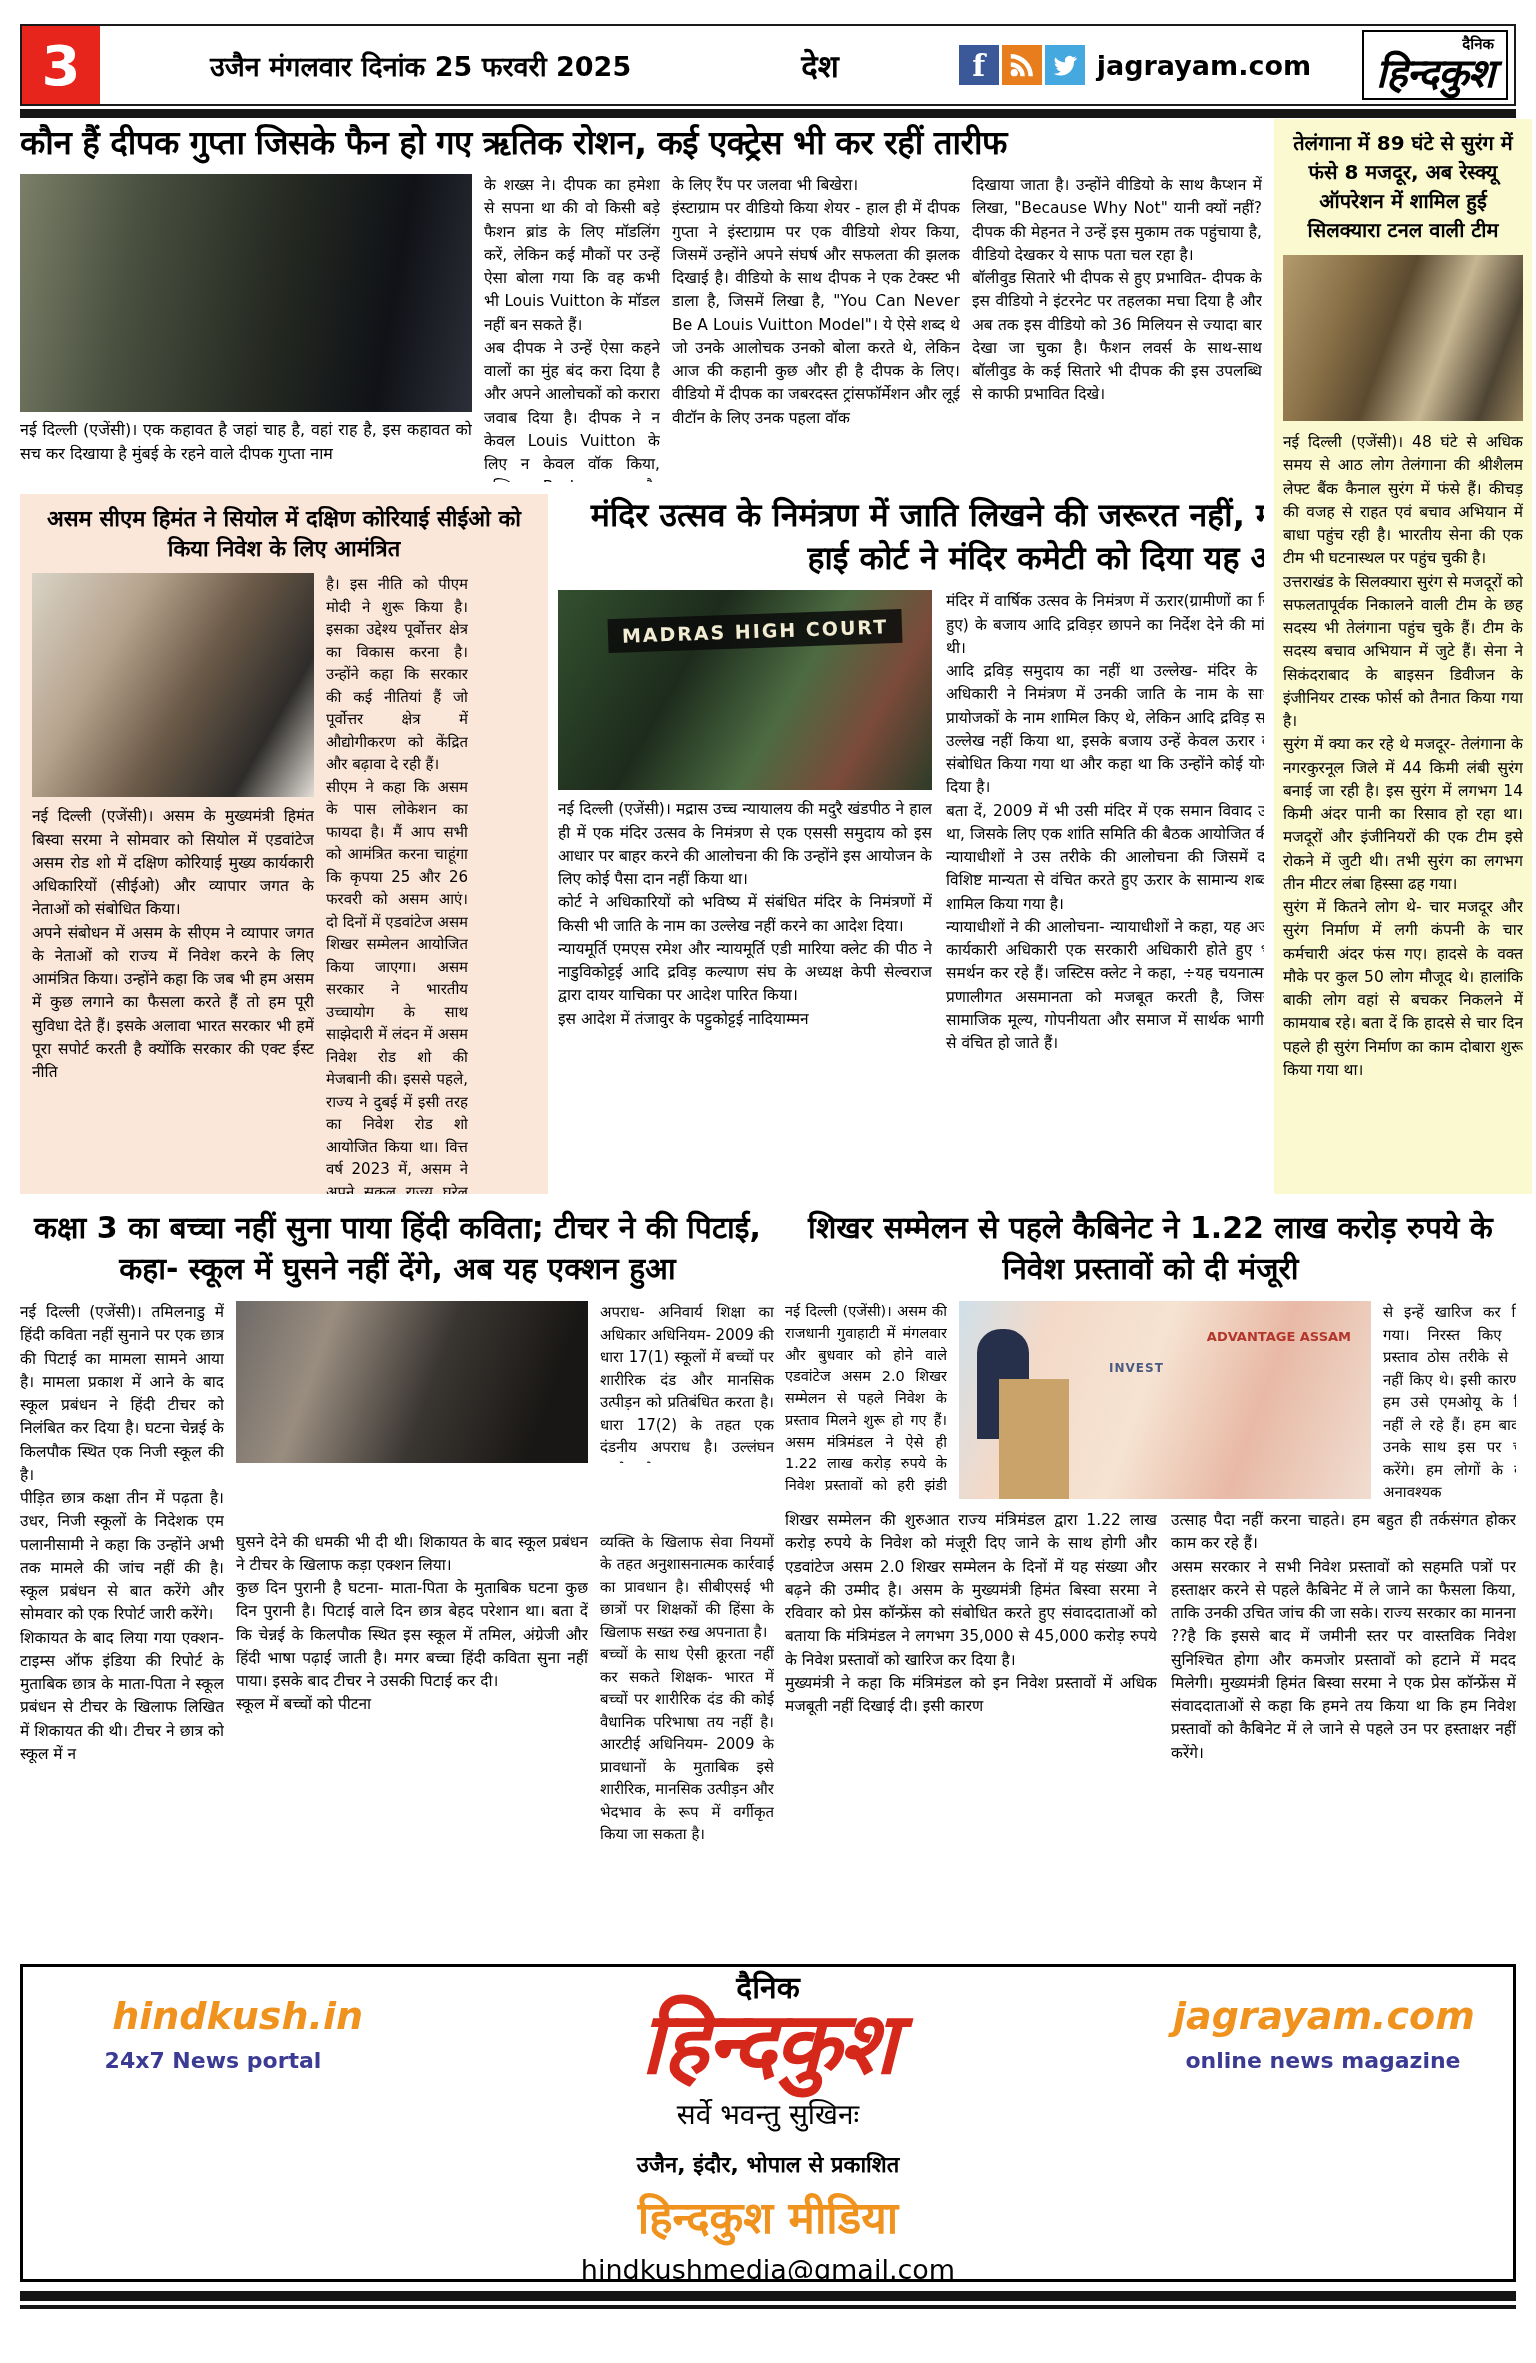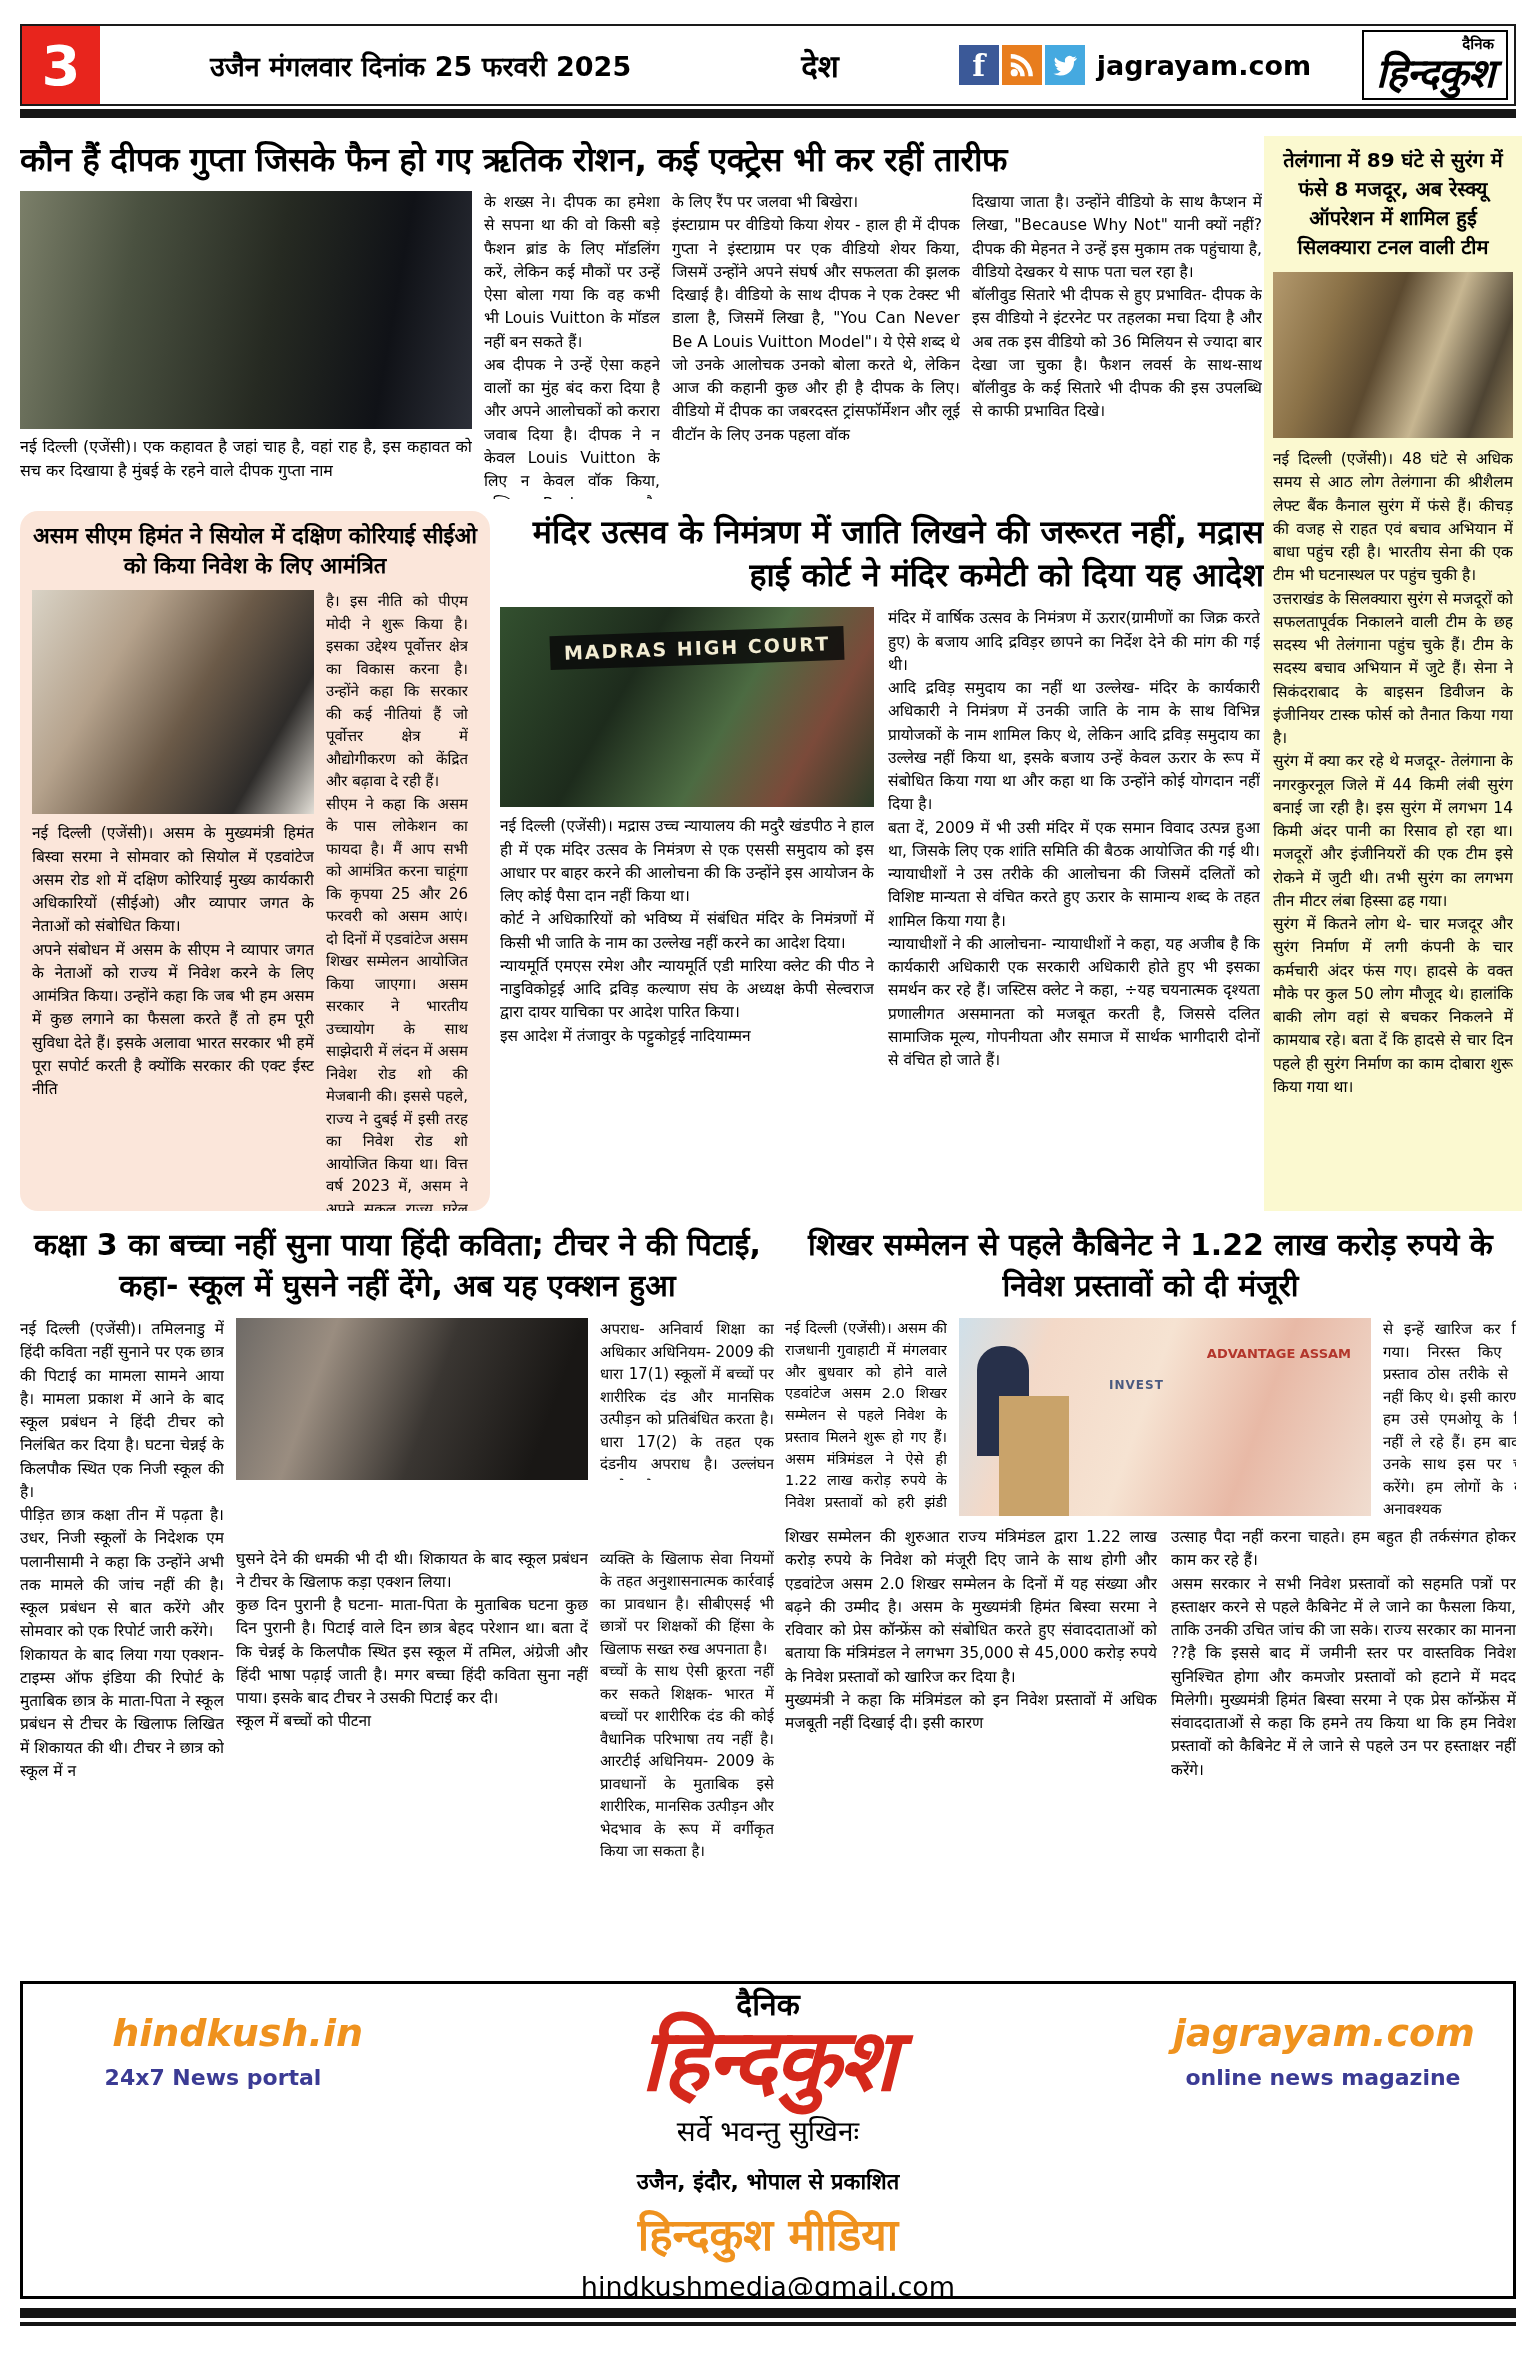--- a/index.html
+++ b/index.html
@@ -23,31 +23,31 @@
   .site-name{font-size:27px;font-weight:bold;align-self:center;margin-left:12px;white-space:nowrap;}
   .masthead-box{border:2px solid #000;margin:4px 6px 4px auto;padding:0 12px;text-align:right;align-self:stretch;
     display:flex;flex-direction:column;justify-content:center;background:#fff;}
   .masthead-small{font-size:15px;font-weight:bold;line-height:1;}
   .masthead-main{font-size:40px;font-weight:bold;font-style:italic;line-height:1.05;letter-spacing:-1px;}
   .header-rule{height:9px;background:#161616;margin-top:3px;}
   
   .bodytxt{white-space:pre-line;text-align:justify;font-size:15.5px;line-height:1.5;overflow:hidden;}
   .photo{position:relative;overflow:hidden;flex:0 0 auto;}
   
-  .top-section{display:flex;margin-top:18px;}
+  .top-section{display:flex;gap:10px;margin-top:1px;}
   .left-region{width:1244px;flex:0 0 auto;}
   .main-head{font-size:33px;font-weight:bold;white-space:nowrap;overflow:hidden;margin:0 0 10px 0;letter-spacing:-0.5px;}
   .a1-body{display:flex;gap:12px;height:308px;overflow:hidden;}
   .a1-left{width:452px;flex:0 0 auto;display:flex;flex-direction:column;}
   .deepak-photo{height:238px;background:linear-gradient(100deg,#7b7f69 0%,#4a5140 25%,#262a22 55%,#101217 80%,#2c2f38 100%);}
   .a1-intro{margin-top:6px;font-size:16px;}
   .a1-c2{width:176px;}.a1-c3{width:288px;}.a1-c4{width:290px;}
   
   .second-row{display:flex;gap:10px;margin-top:12px;height:700px;overflow:hidden;}
-  .pink-article{width:470px;flex:0 0 auto;background:#fbe6da;padding:10px 12px;box-sizing:border-box;overflow:hidden;border-radius:18px;}
+  .pink-article{width:528px;flex:0 0 auto;background:#fbe6da;padding:10px 12px;box-sizing:border-box;overflow:hidden;}
   .pink-head{font-size:22px;font-weight:bold;text-align:center;line-height:1.35;margin:0 0 10px 0;}
   .pink-body{display:flex;gap:12px;}
   .pink-left{width:282px;flex:0 0 auto;}
   .himanta-photo{height:224px;background:linear-gradient(120deg,#d9d3c6 0%,#b5a28c 30%,#6b5a48 55%,#2e2c2a 80%,#e4e0d8 100%);margin-bottom:8px;}
   .pink-right{width:142px;flex:0 0 auto;font-size:15px;}
   .temple-article{width:764px;flex:0 0 auto;overflow:hidden;}
   .temple-head{font-size:32px;font-weight:bold;text-align:right;line-height:1.35;margin:0 0 10px 0;}
   .temple-body{display:flex;gap:14px;}
   .temple-left{width:374px;flex:0 0 auto;}
   .court-photo{height:200px;background:linear-gradient(120deg,#33502f 0%,#1d2b1c 35%,#4c6b42 60%,#7b4a3a 80%,#2c3c28 100%);margin-bottom:8px;}

